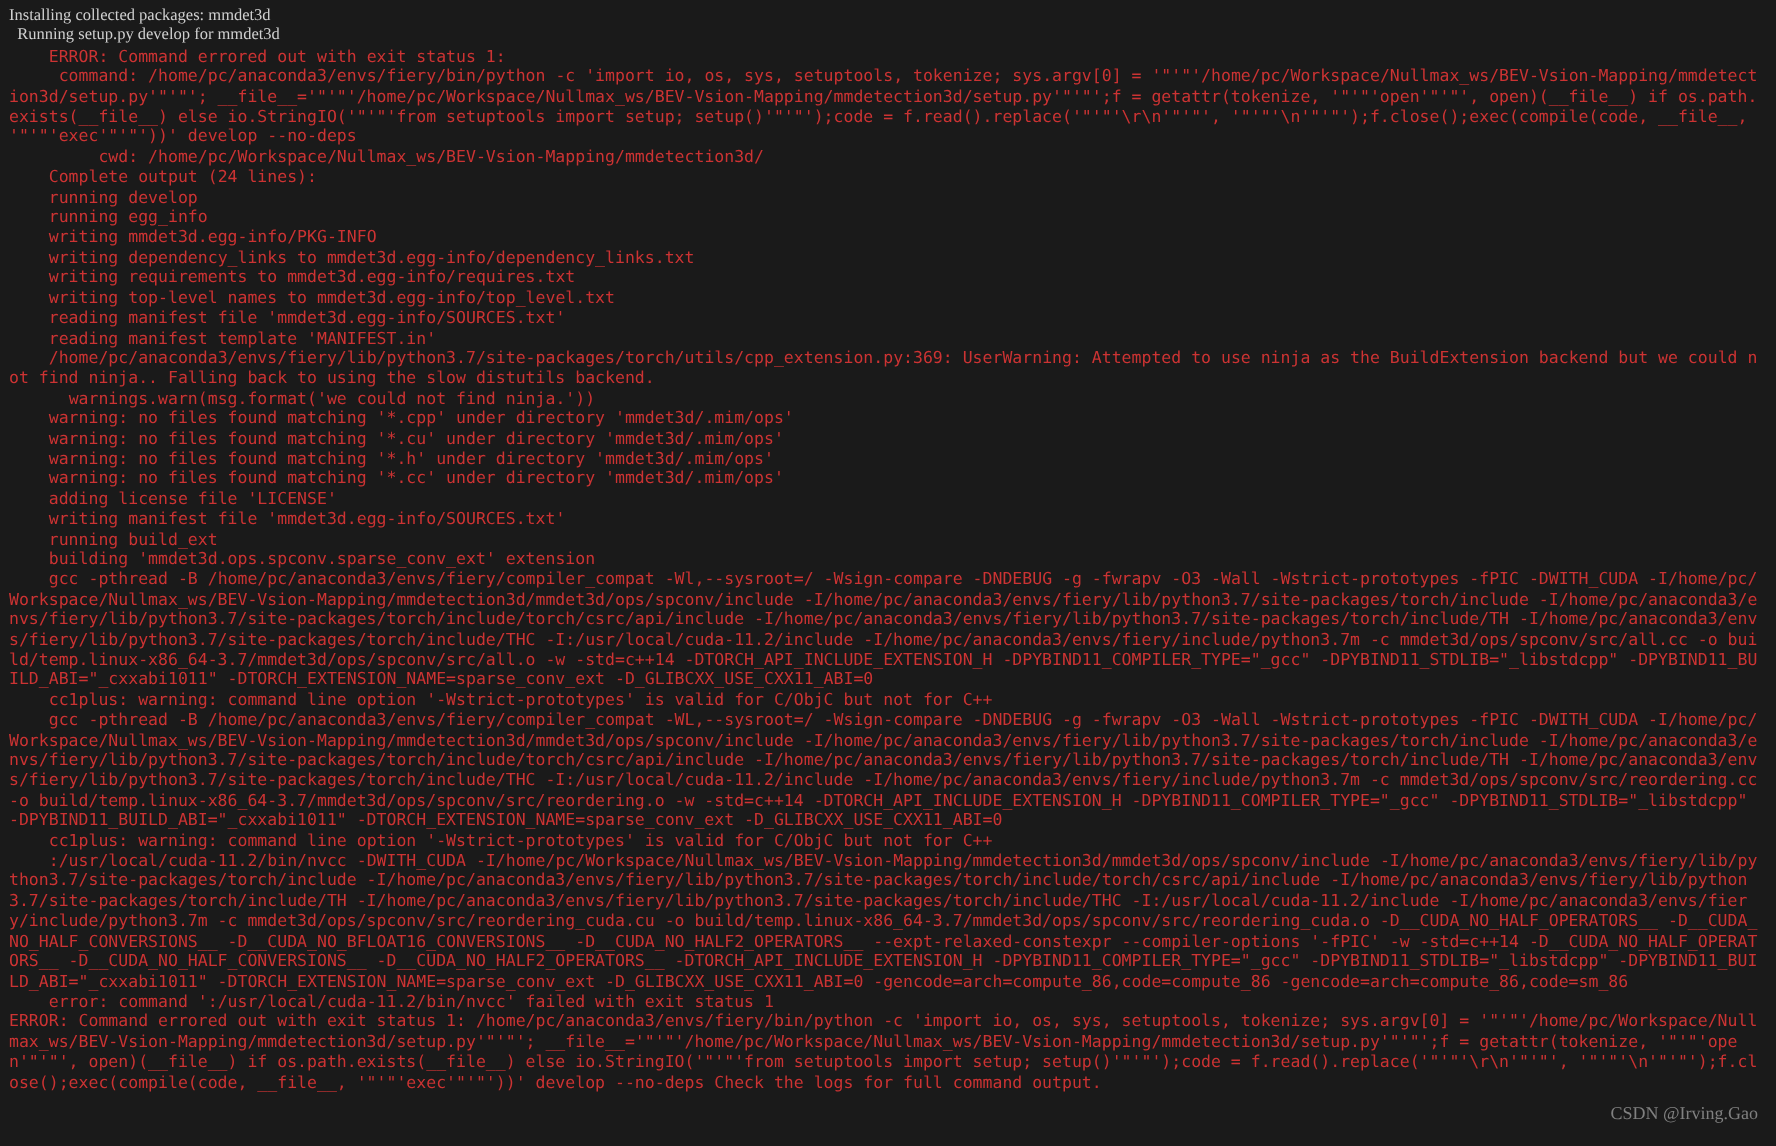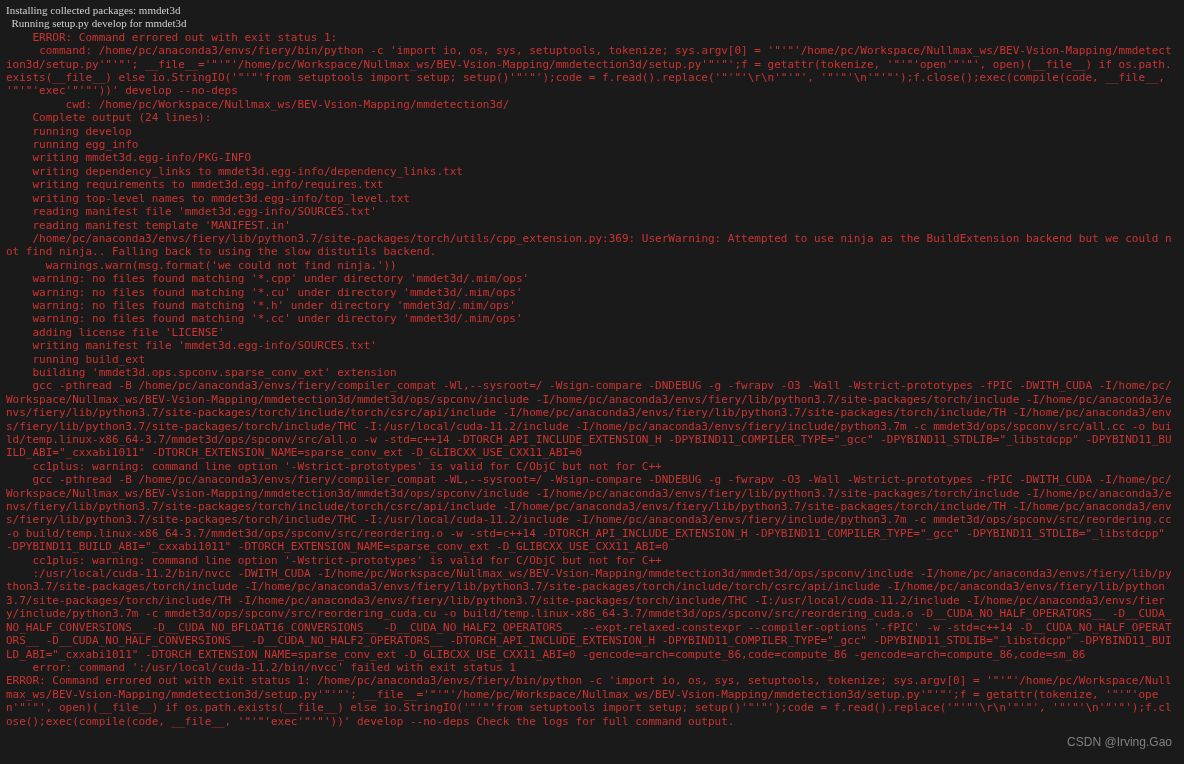--- a/index.html
+++ b/index.html
@@ -21,21 +21,21 @@
     word-break: break-all;
   }
   .white { color: #d0d0d0; font-family: Liberation Serif, serif; }
   .red   { color: #cc3333; }
   .watermark {
     position: absolute;
     right: 12px;
     bottom: 14px;
     color: #9a9a9a;
     font-size: 12px;
-    font-family: Liberation Sans, sans-serif;
+    font-family: Liberation Serif, serif;
     opacity: 0.8;
   }
 </style>
 </head>
 <body>
 
 <div class="term" id="terminal"><div class="white">Installing collected packages: mmdet3d</div><div class="white">  Running setup.py develop for mmdet3d</div><div class="red">    ERROR: Command errored out with exit status 1:</div><div class="red">     command: /home/pc/anaconda3/envs/fiery/bin/python -c 'import io, os, sys, setuptools, tokenize; sys.argv[0] = '"'"'/home/pc/Workspace/Nullmax_ws/BEV-Vsion-Mapping/mmdetection3d/setup.py'"'"'; __file__='"'"'/home/pc/Workspace/Nullmax_ws/BEV-Vsion-Mapping/mmdetection3d/setup.py'"'"';f = getattr(tokenize, '"'"'open'"'"', open)(__file__) if os.path.exists(__file__) else io.StringIO('"'"'from setuptools import setup; setup()'"'"');code = f.read().replace('"'"'\r\n'"'"', '"'"'\n'"'"');f.close();exec(compile(code, __file__, '"'"'exec'"'"'))' develop --no-deps</div><div class="red">         cwd: /home/pc/Workspace/Nullmax_ws/BEV-Vsion-Mapping/mmdetection3d/</div><div class="red">    Complete output (24 lines):</div><div class="red">    running develop</div><div class="red">    running egg_info</div><div class="red">    writing mmdet3d.egg-info/PKG-INFO</div><div class="red">    writing dependency_links to mmdet3d.egg-info/dependency_links.txt</div><div class="red">    writing requirements to mmdet3d.egg-info/requires.txt</div><div class="red">    writing top-level names to mmdet3d.egg-info/top_level.txt</div><div class="red">    reading manifest file 'mmdet3d.egg-info/SOURCES.txt'</div><div class="red">    reading manifest template 'MANIFEST.in'</div><div class="red">    /home/pc/anaconda3/envs/fiery/lib/python3.7/site-packages/torch/utils/cpp_extension.py:369: UserWarning: Attempted to use ninja as the BuildExtension backend but we could not find ninja.. Falling back to using the slow distutils backend.</div><div class="red">      warnings.warn(msg.format('we could not find ninja.'))</div><div class="red">    warning: no files found matching '*.cpp' under directory 'mmdet3d/.mim/ops'</div><div class="red">    warning: no files found matching '*.cu' under directory 'mmdet3d/.mim/ops'</div><div class="red">    warning: no files found matching '*.h' under directory 'mmdet3d/.mim/ops'</div><div class="red">    warning: no files found matching '*.cc' under directory 'mmdet3d/.mim/ops'</div><div class="red">    adding license file 'LICENSE'</div><div class="red">    writing manifest file 'mmdet3d.egg-info/SOURCES.txt'</div><div class="red">    running build_ext</div><div class="red">    building 'mmdet3d.ops.spconv.sparse_conv_ext' extension</div><div class="red">    gcc -pthread -B /home/pc/anaconda3/envs/fiery/compiler_compat -Wl,--sysroot=/ -Wsign-compare -DNDEBUG -g -fwrapv -O3 -Wall -Wstrict-prototypes -fPIC -DWITH_CUDA -I/home/pc/Workspace/Nullmax_ws/BEV-Vsion-Mapping/mmdetection3d/mmdet3d/ops/spconv/include -I/home/pc/anaconda3/envs/fiery/lib/python3.7/site-packages/torch/include -I/home/pc/anaconda3/envs/fiery/lib/python3.7/site-packages/torch/include/torch/csrc/api/include -I/home/pc/anaconda3/envs/fiery/lib/python3.7/site-packages/torch/include/TH -I/home/pc/anaconda3/envs/fiery/lib/python3.7/site-packages/torch/include/THC -I:/usr/local/cuda-11.2/include -I/home/pc/anaconda3/envs/fiery/include/python3.7m -c mmdet3d/ops/spconv/src/all.cc -o build/temp.linux-x86_64-3.7/mmdet3d/ops/spconv/src/all.o -w -std=c++14 -DTORCH_API_INCLUDE_EXTENSION_H -DPYBIND11_COMPILER_TYPE="_gcc" -DPYBIND11_STDLIB="_libstdcpp" -DPYBIND11_BUILD_ABI="_cxxabi1011" -DTORCH_EXTENSION_NAME=sparse_conv_ext -D_GLIBCXX_USE_CXX11_ABI=0</div><div class="red">    cc1plus: warning: command line option '-Wstrict-prototypes' is valid for C/ObjC but not for C++</div><div class="red">    gcc -pthread -B /home/pc/anaconda3/envs/fiery/compiler_compat -WL,--sysroot=/ -Wsign-compare -DNDEBUG -g -fwrapv -O3 -Wall -Wstrict-prototypes -fPIC -DWITH_CUDA -I/home/pc/Workspace/Nullmax_ws/BEV-Vsion-Mapping/mmdetection3d/mmdet3d/ops/spconv/include -I/home/pc/anaconda3/envs/fiery/lib/python3.7/site-packages/torch/include -I/home/pc/anaconda3/envs/fiery/lib/python3.7/site-packages/torch/include/torch/csrc/api/include -I/home/pc/anaconda3/envs/fiery/lib/python3.7/site-packages/torch/include/TH -I/home/pc/anaconda3/envs/fiery/lib/python3.7/site-packages/torch/include/THC -I:/usr/local/cuda-11.2/include -I/home/pc/anaconda3/envs/fiery/include/python3.7m -c mmdet3d/ops/spconv/src/reordering.cc -o build/temp.linux-x86_64-3.7/mmdet3d/ops/spconv/src/reordering.o -w -std=c++14 -DTORCH_API_INCLUDE_EXTENSION_H -DPYBIND11_COMPILER_TYPE="_gcc" -DPYBIND11_STDLIB="_libstdcpp" -DPYBIND11_BUILD_ABI="_cxxabi1011" -DTORCH_EXTENSION_NAME=sparse_conv_ext -D_GLIBCXX_USE_CXX11_ABI=0</div><div class="red">    cc1plus: warning: command line option '-Wstrict-prototypes' is valid for C/ObjC but not for C++</div><div class="red">    :/usr/local/cuda-11.2/bin/nvcc -DWITH_CUDA -I/home/pc/Workspace/Nullmax_ws/BEV-Vsion-Mapping/mmdetection3d/mmdet3d/ops/spconv/include -I/home/pc/anaconda3/envs/fiery/lib/python3.7/site-packages/torch/include -I/home/pc/anaconda3/envs/fiery/lib/python3.7/site-packages/torch/include/torch/csrc/api/include -I/home/pc/anaconda3/envs/fiery/lib/python3.7/site-packages/torch/include/TH -I/home/pc/anaconda3/envs/fiery/lib/python3.7/site-packages/torch/include/THC -I:/usr/local/cuda-11.2/include -I/home/pc/anaconda3/envs/fiery/include/python3.7m -c mmdet3d/ops/spconv/src/reordering_cuda.cu -o build/temp.linux-x86_64-3.7/mmdet3d/ops/spconv/src/reordering_cuda.o -D__CUDA_NO_HALF_OPERATORS__ -D__CUDA_NO_HALF_CONVERSIONS__ -D__CUDA_NO_BFLOAT16_CONVERSIONS__ -D__CUDA_NO_HALF2_OPERATORS__ --expt-relaxed-constexpr --compiler-options '-fPIC' -w -std=c++14 -D__CUDA_NO_HALF_OPERATORS__ -D__CUDA_NO_HALF_CONVERSIONS__ -D__CUDA_NO_HALF2_OPERATORS__ -DTORCH_API_INCLUDE_EXTENSION_H -DPYBIND11_COMPILER_TYPE="_gcc" -DPYBIND11_STDLIB="_libstdcpp" -DPYBIND11_BUILD_ABI="_cxxabi1011" -DTORCH_EXTENSION_NAME=sparse_conv_ext -D_GLIBCXX_USE_CXX11_ABI=0 -gencode=arch=compute_86,code=compute_86 -gencode=arch=compute_86,code=sm_86</div><div class="red">    error: command ':/usr/local/cuda-11.2/bin/nvcc' failed with exit status 1</div><div class="red"></div><div class="red">ERROR: Command errored out with exit status 1: /home/pc/anaconda3/envs/fiery/bin/python -c 'import io, os, sys, setuptools, tokenize; sys.argv[0] = '"'"'/home/pc/Workspace/Nullmax_ws/BEV-Vsion-Mapping/mmdetection3d/setup.py'"'"'; __file__='"'"'/home/pc/Workspace/Nullmax_ws/BEV-Vsion-Mapping/mmdetection3d/setup.py'"'"';f = getattr(tokenize, '"'"'open'"'"', open)(__file__) if os.path.exists(__file__) else io.StringIO('"'"'from setuptools import setup; setup()'"'"');code = f.read().replace('"'"'\r\n'"'"', '"'"'\n'"'"');f.close();exec(compile(code, __file__, '"'"'exec'"'"'))' develop --no-deps Check the logs for full command output.</div></div>
 
 <div class="watermark">CSDN @Irving.Gao</div>
 

